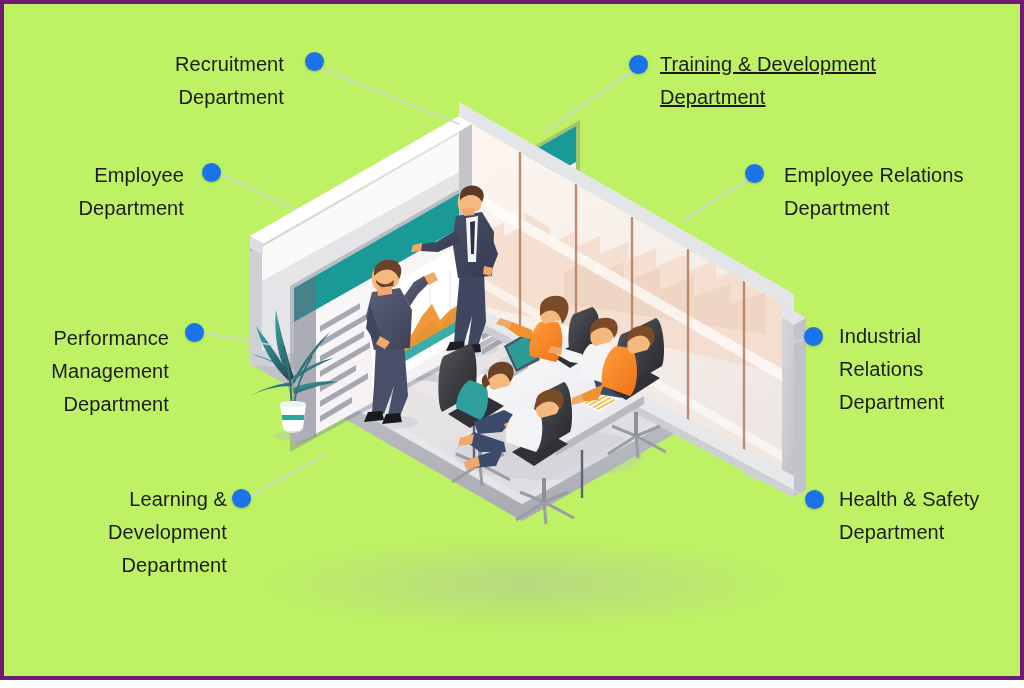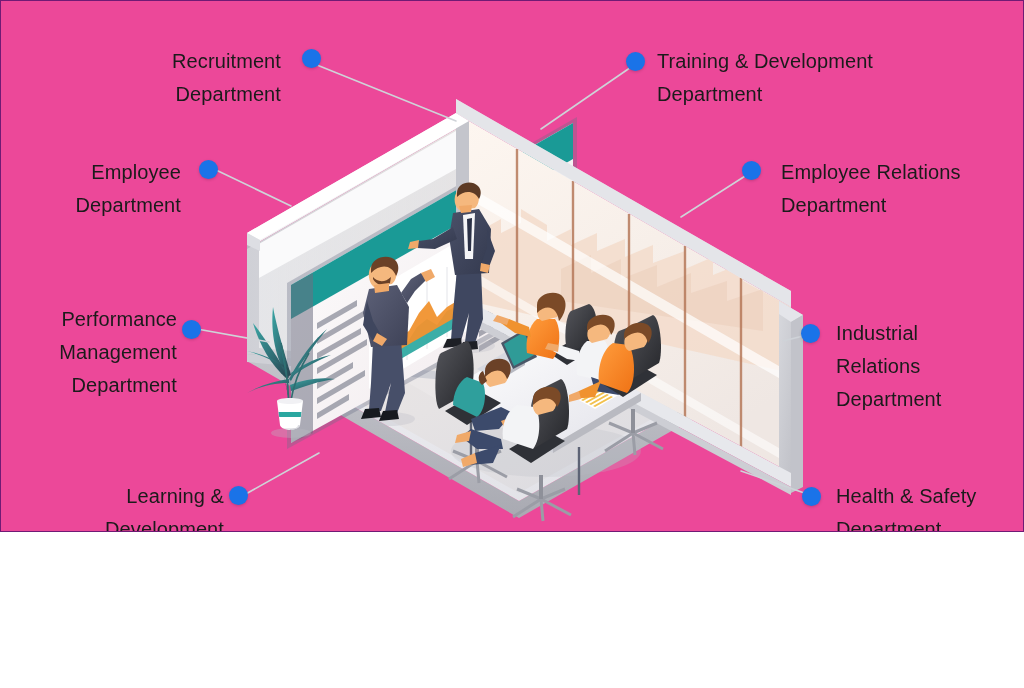--- a/index.html
+++ b/index.html
@@ -4,24 +4,24 @@
 <style>
   html,body{margin:0;padding:0;}
   body{
     width:1024px;height:688px;
     background:#ffffff;
     font-family:"Liberation Sans","DejaVu Sans",sans-serif;
     overflow:hidden;
   }
   #stage{
     position:relative;
-    width:1024px;height:532px;
-    background:#ec4899;
+    width:1024px;height:680px;
+    background:#bef264;
     box-sizing:border-box;
-    border:1px solid #701a75;
+    border:4px solid #701a75;
     overflow:hidden;
   }
   #scene{position:absolute;inset:0;}
   svg.layer{position:absolute;left:0;top:0;width:1024px;height:688px;}
 
   
   .callout{
     position:absolute;
     font-size:20px;
     line-height:33px;
@@ -423,29 +423,29 @@
   <span class="dot" style="left:741px;top:160px;"></span>
   <span class="dot" style="left:800px;top:323px;"></span>
   <span class="dot" style="left:801px;top:486px;"></span>
 
   <div class="callout left" style="left:40px;top:44px;width:240px;">Recruitment
 Department</div>
 
   <div class="callout left" style="left:0px;top:155px;width:180px;">Employee
 Department</div>
 
-  <div class="callout left" style="left:0px;top:302px;width:165px;margin-left:11px;">Performance
+  <div class="callout left" style="left:0px;top:318px;width:165px;">Performance
 Management
 Department</div>
 
   <div class="callout left" style="left:12px;top:479px;width:211px;">Learning &amp;
 Development
 Department</div>
 
-  <div class="callout right" style="left:656px;top:44px;width:340px;">Training &amp; Development
+  <div class="callout right" style="left:656px;top:44px;width:340px;text-decoration:underline;">Training &amp; Development
 Department</div>
 
   <div class="callout right" style="left:772px;top:155px;width:250px;margin-left:8px;">Employee Relations
 Department</div>
 
   <div class="callout right" style="left:835px;top:316px;width:190px;">Industrial
 Relations
 Department</div>
 
   <div class="callout right" style="left:835px;top:479px;width:190px;">Health &amp; Safety

